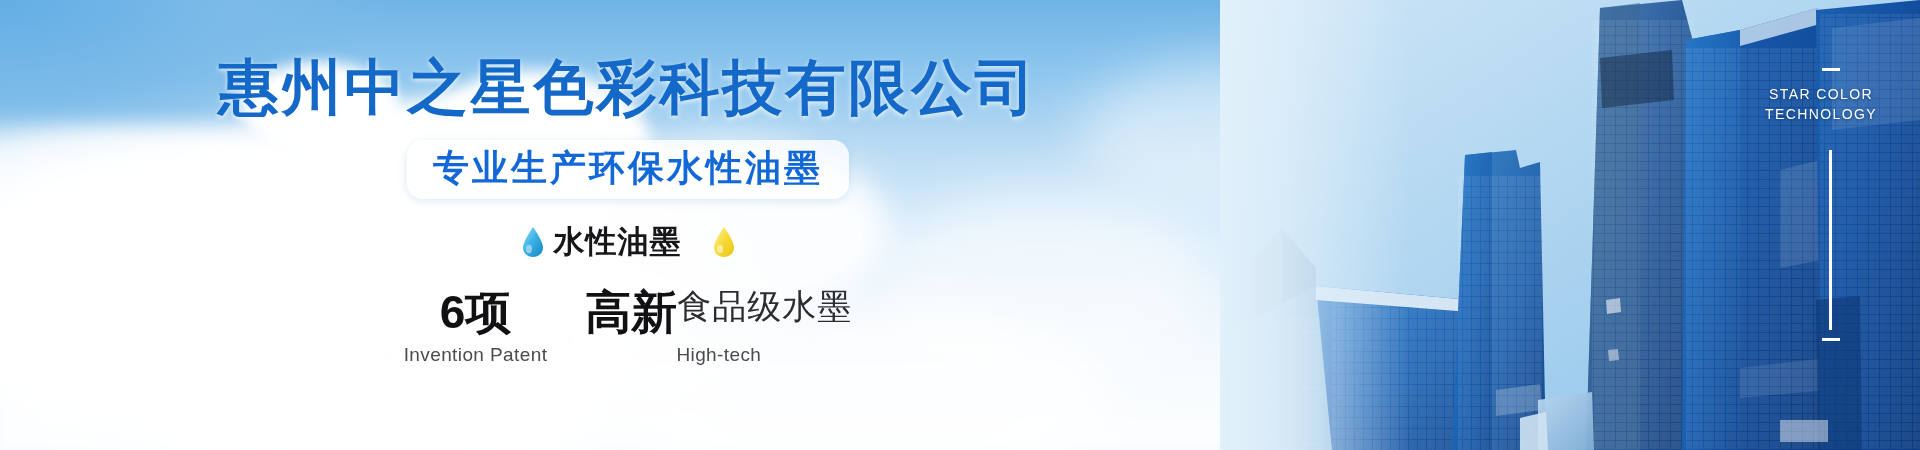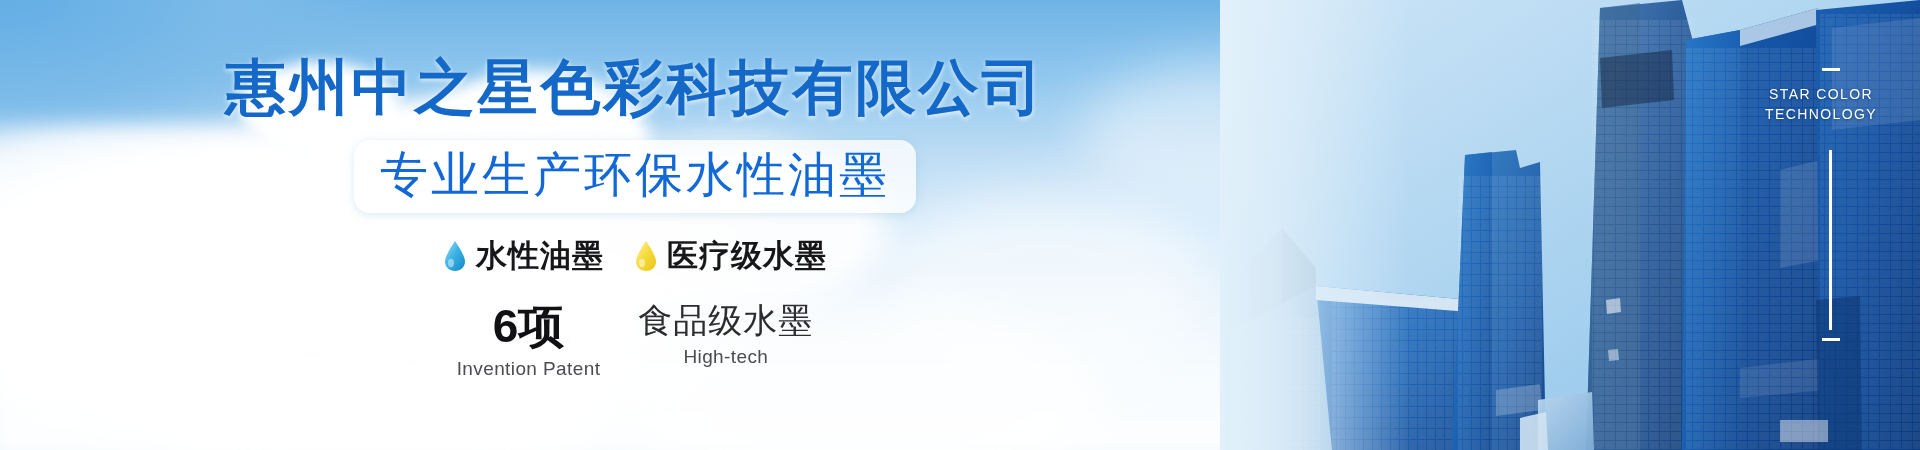--- a/index.html
+++ b/index.html
@@ -76,41 +76,41 @@
   }
   .sct-tick{
     position:absolute; background:#ffffff;
   }
   .tick-top{ right:80px; top:68px; width:18px; height:3px; }
   .tick-line{ right:88px; top:150px; width:3px; height:180px; }
   .tick-bot{ right:80px; top:338px; width:18px; height:3px; }
 
   
   .content{
-    position:absolute; left:15px; top:0; width:1240px; height:450px;
+    position:absolute; left:8px; top:0; width:1240px; height:450px;
     display:flex; flex-direction:column; align-items:center;
     padding-top:58px;
   }
 
   .main-title{
     font-size:60px; font-weight:bold; color:#1469c8;
     letter-spacing:3px; line-height:1;
     text-shadow:0 2px 5px rgba(255,255,255,.75);
     white-space:nowrap;
   }
 
   .subtitle-pill{
     margin-top:22px;
     background:rgba(255,255,255,.78);
     border-radius:16px;
     padding:7px 26px 11px;
     box-shadow:0 2px 10px rgba(120,170,210,.25);
   }
   .subtitle-pill span{
-    font-size:48px; font-weight:normal; color:#1168d6;
+    font-size:36px; font-weight:bold; color:#1168d6;
     letter-spacing:3px; line-height:1.15; white-space:nowrap;
   }
 
   .features{
     margin-top:22px;
     display:flex; align-items:center; gap:30px;
   }
   .feature{ display:flex; align-items:center; gap:9px; }
   .feature .label{
     font-size:31px; font-weight:bold; color:#17171a;
@@ -301,36 +301,36 @@
                 <linearGradient id="dYel" x1="0" y1="0" x2="1" y2="1">
               <stop offset="0%" stop-color="#fff3a8"></stop>
                   <stop offset="45%" stop-color="#f7dc3e"></stop>
                   <stop offset="100%" stop-color="#e9c414"></stop>
             </linearGradient>
               </defs>
             <path d="M12 1 C12 1 22 15 22 21.5 C22 27 17.5 31 12 31 C6.5 31 2 27 2 21.5 C2 15 12 1 12 1 Z" fill="url(#dYel)"></path>
             <ellipse cx="8" cy="23" rx="3" ry="4.2" fill="rgba(255,255,255,.5)"></ellipse>
           </svg>
         </span>
-        <span class="label">医疗级水墨</span>
       </div>
 
     </div>
 
     <div class="badges">
 
       <div class="badge">
         <div class="badge-line">
           <span class="badge-strong">6项</span>
         </div>
         <div class="badge-en">Invention Patent</div>
       </div>
 
       <div class="badge">
         <div class="badge-line">
+          <span class="badge-strong">高新</span>
           <span class="badge-rest">食品级水墨</span>
         </div>
         <div class="badge-en">High-tech</div>
       </div>
 
     </div>
 
   </div>
 </div>
 

